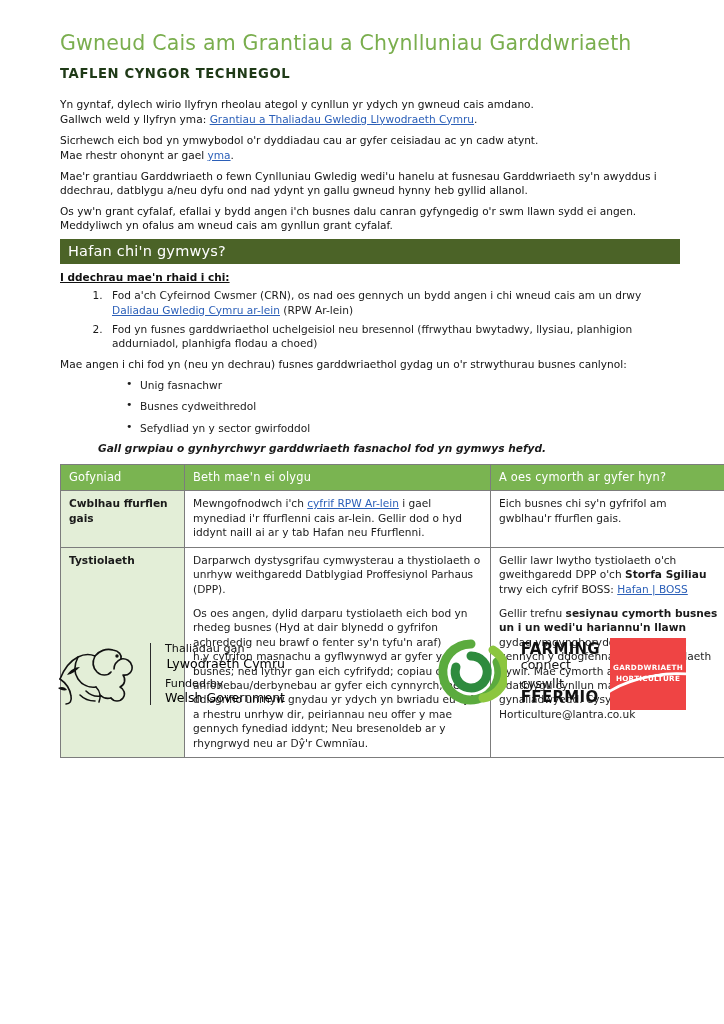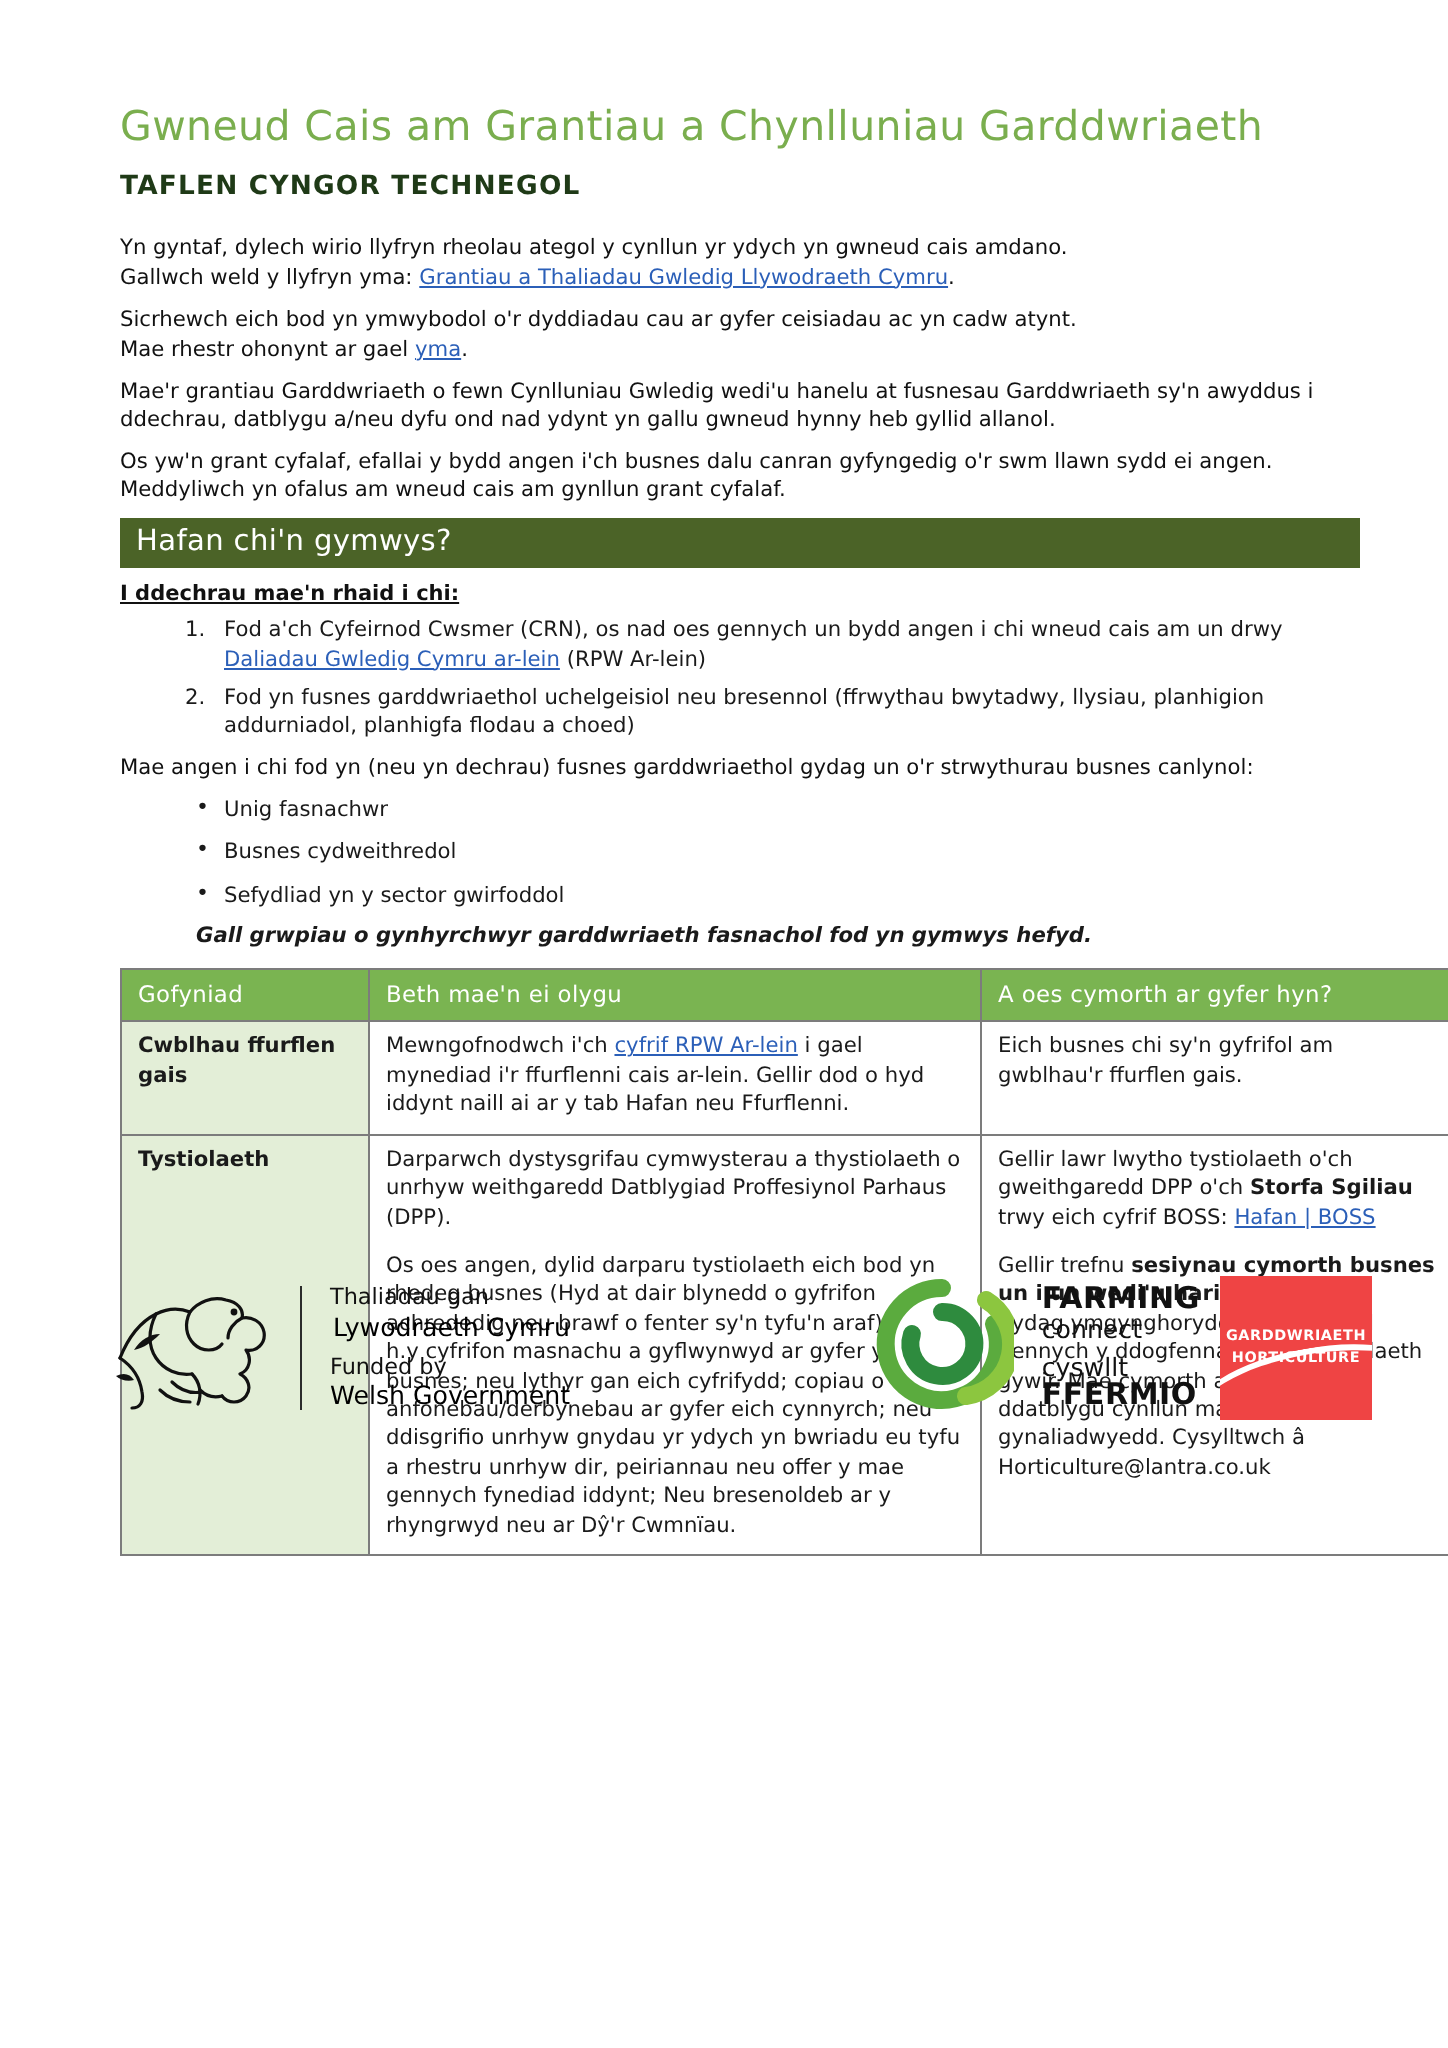--- a/index.html
+++ b/index.html
@@ -12,21 +12,21 @@
     height: 1024px;
     font-family: "DejaVu Sans", "Liberation Sans", sans-serif;
     color: #1a1a1a;
     position: relative;
     overflow: hidden;
   }
   .page {
     width: 724px;
     height: 740px;
     box-sizing: border-box;
-    padding: 52px 44px 0 60px;
+    padding: 32px 44px 0 60px;
     position: relative;
   }
 
   
   .doc-title {
     color: #7aae4e;
     font-size: 20.5px;
     font-weight: normal;
     letter-spacing: 0.2px;
     margin: 0 0 10px 0;
@@ -88,20 +88,21 @@
   ul.bullets {
     margin: 0 0 2px 0;
     padding-left: 52px;
     font-size: 10.6px;
     line-height: 1.34;
     list-style: none;
   }
   ul.bullets > li {
     margin-bottom: 7px;
     position: relative;
+    margin-left: 28px;
   }
   ul.bullets > li::before {
     content: "\2022";
     position: absolute;
     left: -14px;
     top: -1px;
     font-size: 11px;
   }
   .bullet-note {
     font-size: 10.6px;

